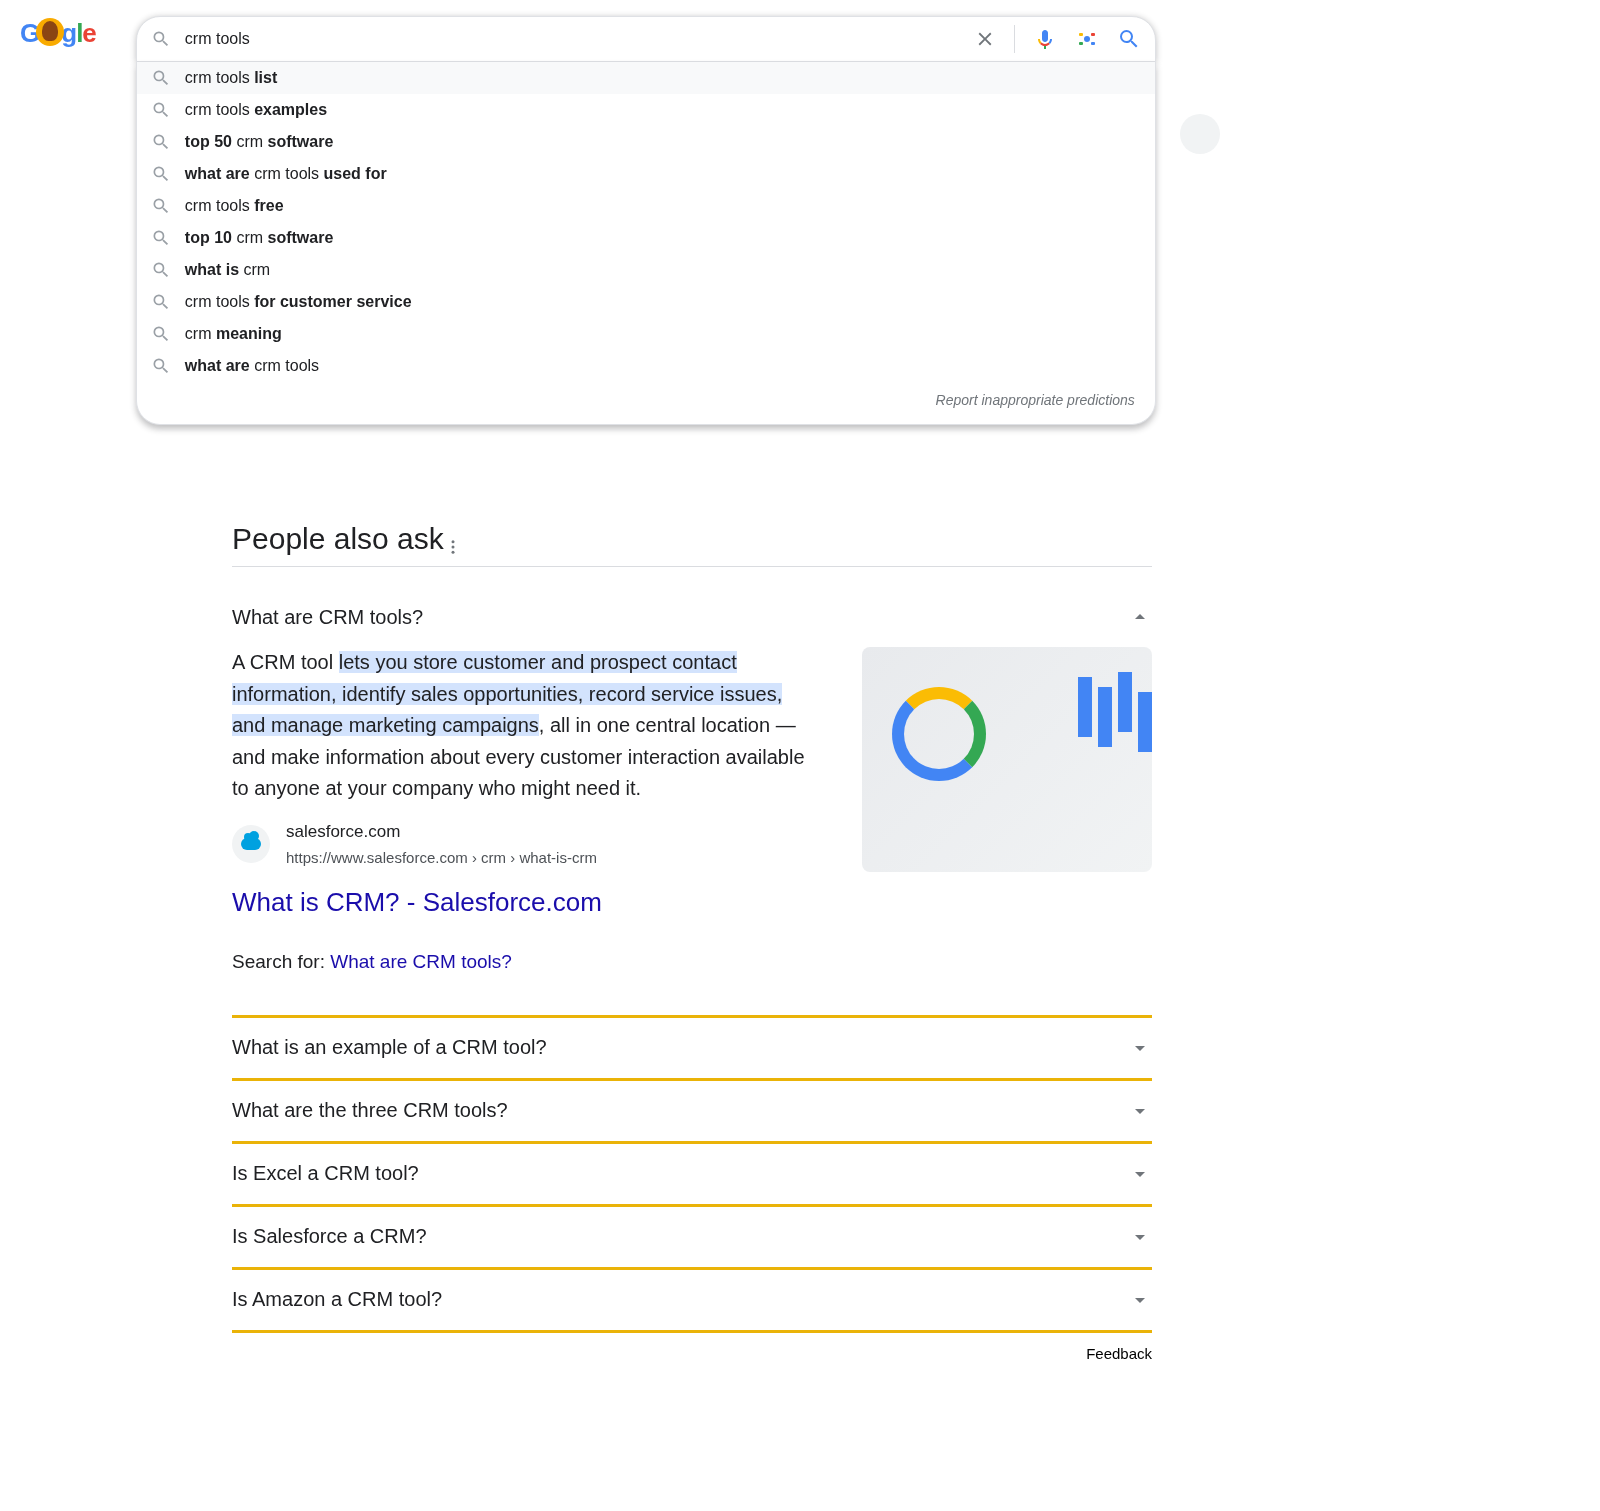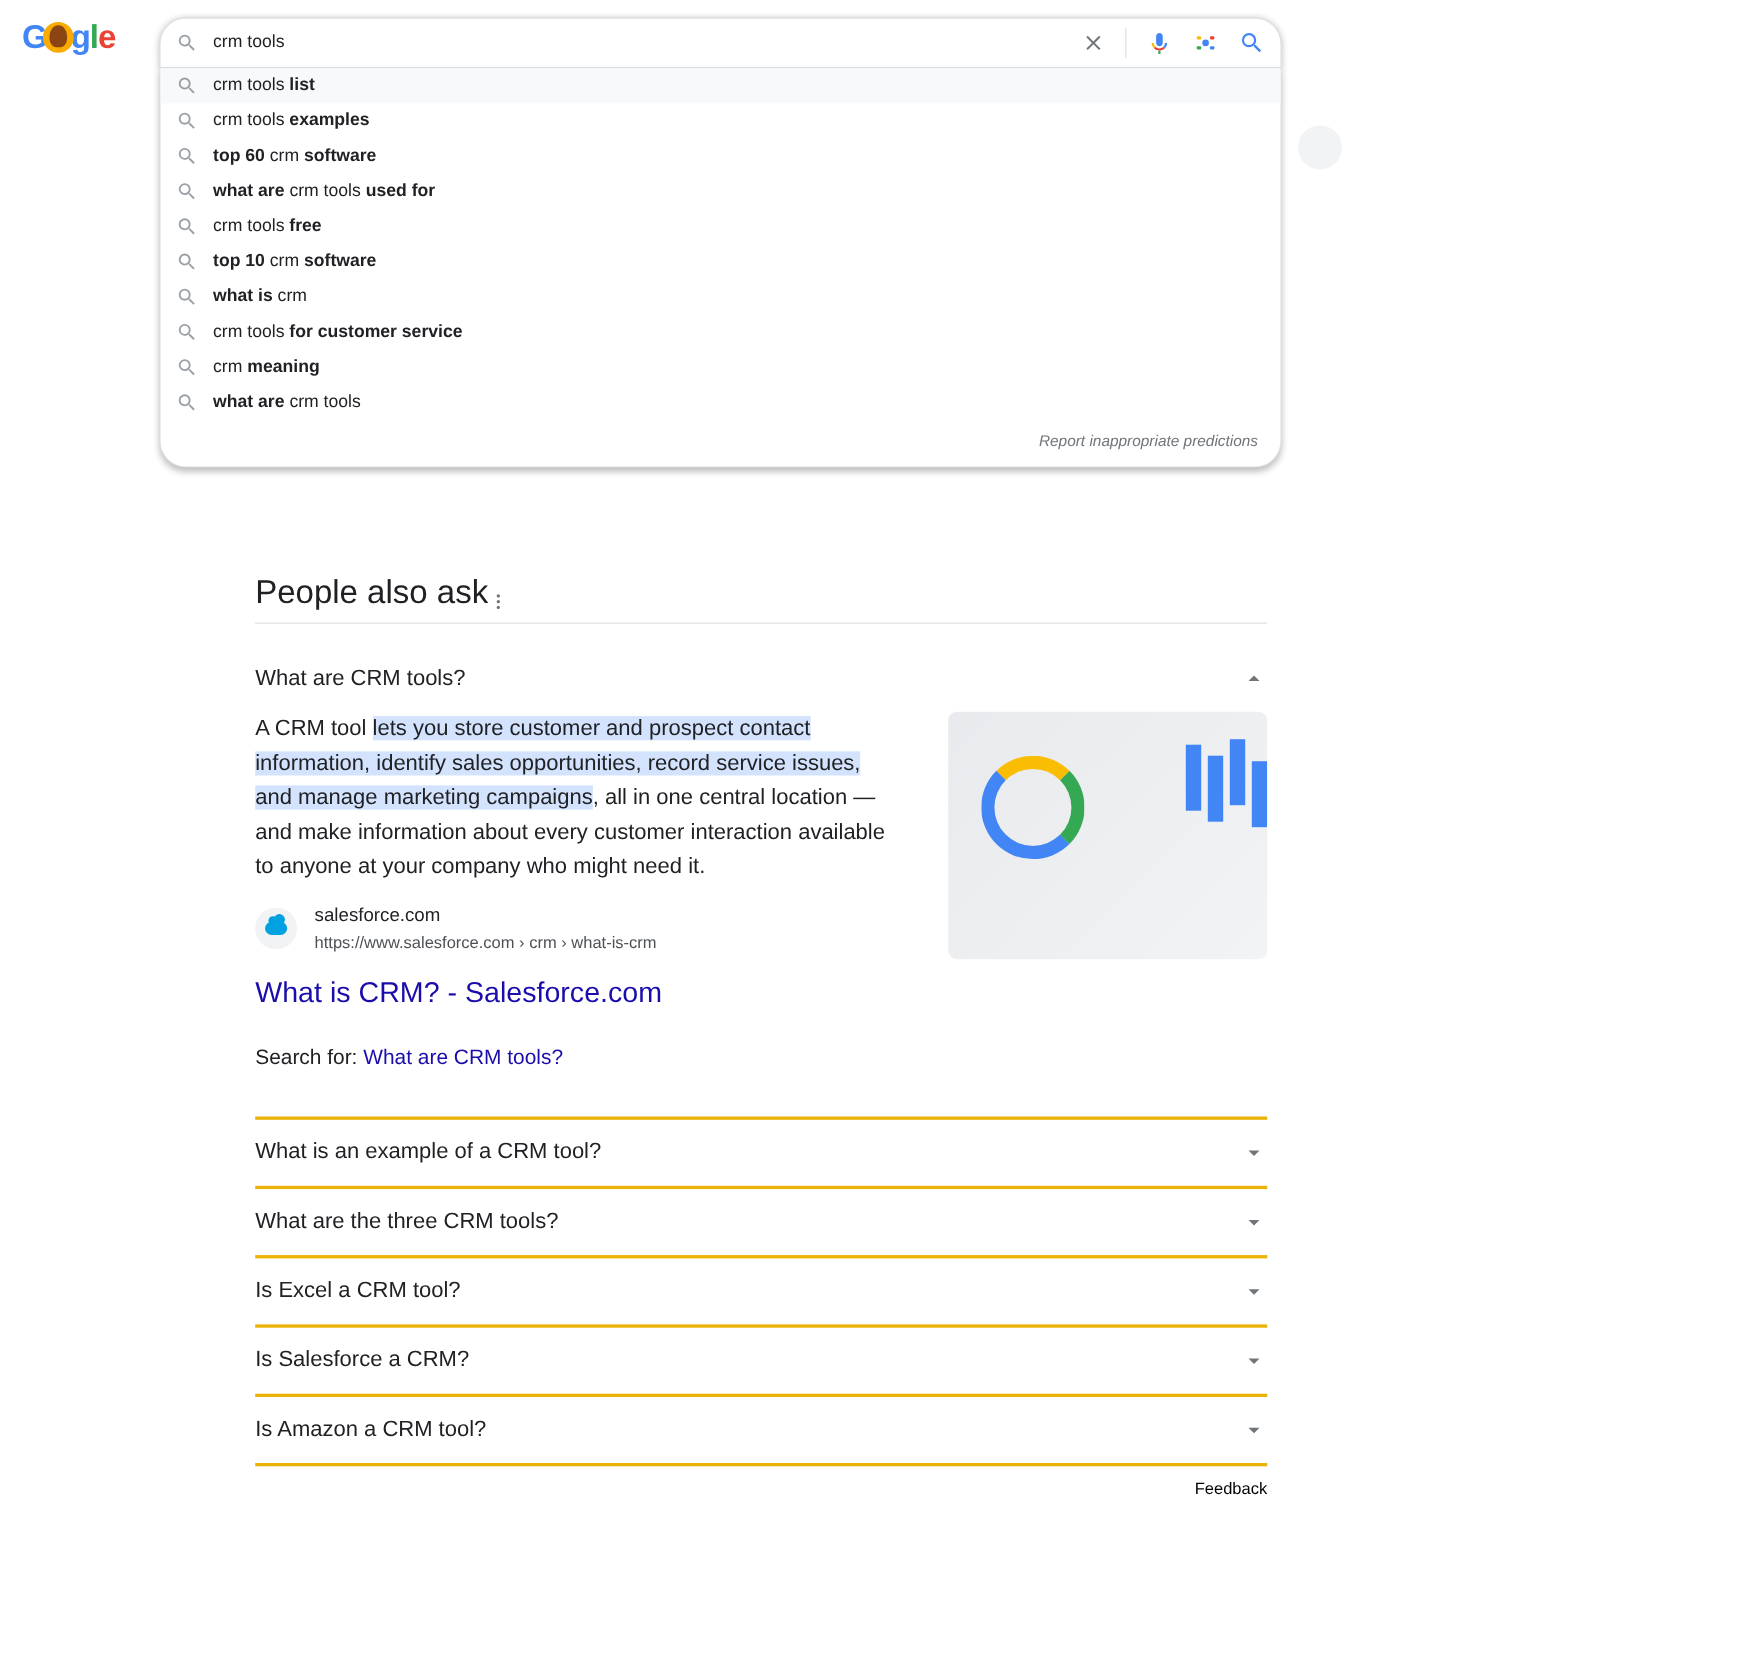--- a/index.html
+++ b/index.html
@@ -1,19 +1,19 @@
 <!DOCTYPE html>
 <html><head>
 <meta charset="utf-8">
 <style>
   * { box-sizing: border-box; margin: 0; padding: 0; }
   body { font-family: arial, sans-serif; background: #fff; color: #202124; width: 1600px; }
   
   .header { display: flex; align-items: flex-start; padding: 16px 0 0 20px; position: relative; }
-  .logo { font-size: 30px; font-weight: bold; letter-spacing: -1px; margin-right: 40px; margin-top: 2px; }
+  .logo { font-size: 26px; font-weight: bold; letter-spacing: -1px; margin-right: 40px; margin-top: 2px; }
   .logo .g1 { color: #4285F4; }
   .logo .o1 { color: #EA4335; position: relative; }
   .logo .o1-doodle { display:inline-block; width:28px; height:28px; background:#F9AB00; border-radius:50%; vertical-align:-4px; margin:0 -3px; position:relative; }
   .logo .o1-doodle::after{content:"";position:absolute;left:6px;top:3px;width:16px;height:20px;background:#8B4513;border-radius:50% 50% 40% 40%;}
   .logo .g2 { color: #4285F4; }
   .logo .l { color: #34A853; }
   .logo .e { color: #EA4335; }
   
   .search-wrap { position: relative; width: 1020px; }
   .search-box { display:flex; align-items:center; border:1px solid #dfe1e5; border-radius:24px 24px 0 0; height:46px; padding:0 14px; box-shadow:0 1px 6px rgba(32,33,36,.28); background:#fff; }
@@ -135,21 +135,21 @@
             </svg>
           </span>
           <span class="sugg-text">crm tools <b>examples</b></span>
         </div>
         <div class="sugg-item">
           <span class="sugg-icon">
             <svg width="20" height="20" viewBox="0 0 24 24">
               <path fill="currentColor" d="M15.5 14h-.79l-.28-.27A6.471 6.471 0 0016 9.5 6.5 6.5 0 109.5 16c1.61 0 3.09-.59 4.23-1.57l.27.28v.79l5 4.99L20.49 19l-4.99-5zm-6 0C7.01 14 5 11.99 5 9.5S7.01 5 9.5 5 14 7.01 14 9.5 11.99 14 9.5 14z"></path>
             </svg>
           </span>
-          <span class="sugg-text"><b>top 60</b> crm <b>software</b></span>
+          <span class="sugg-text"><b>top 50</b> crm <b>software</b></span>
         </div>
         <div class="sugg-item">
           <span class="sugg-icon">
             <svg width="20" height="20" viewBox="0 0 24 24">
               <path fill="currentColor" d="M15.5 14h-.79l-.28-.27A6.471 6.471 0 0016 9.5 6.5 6.5 0 109.5 16c1.61 0 3.09-.59 4.23-1.57l.27.28v.79l5 4.99L20.49 19l-4.99-5zm-6 0C7.01 14 5 11.99 5 9.5S7.01 5 9.5 5 14 7.01 14 9.5 11.99 14 9.5 14z"></path>
             </svg>
           </span>
           <span class="sugg-text"><b>what are</b> crm tools <b>used for</b></span>
         </div>
         <div class="sugg-item">

